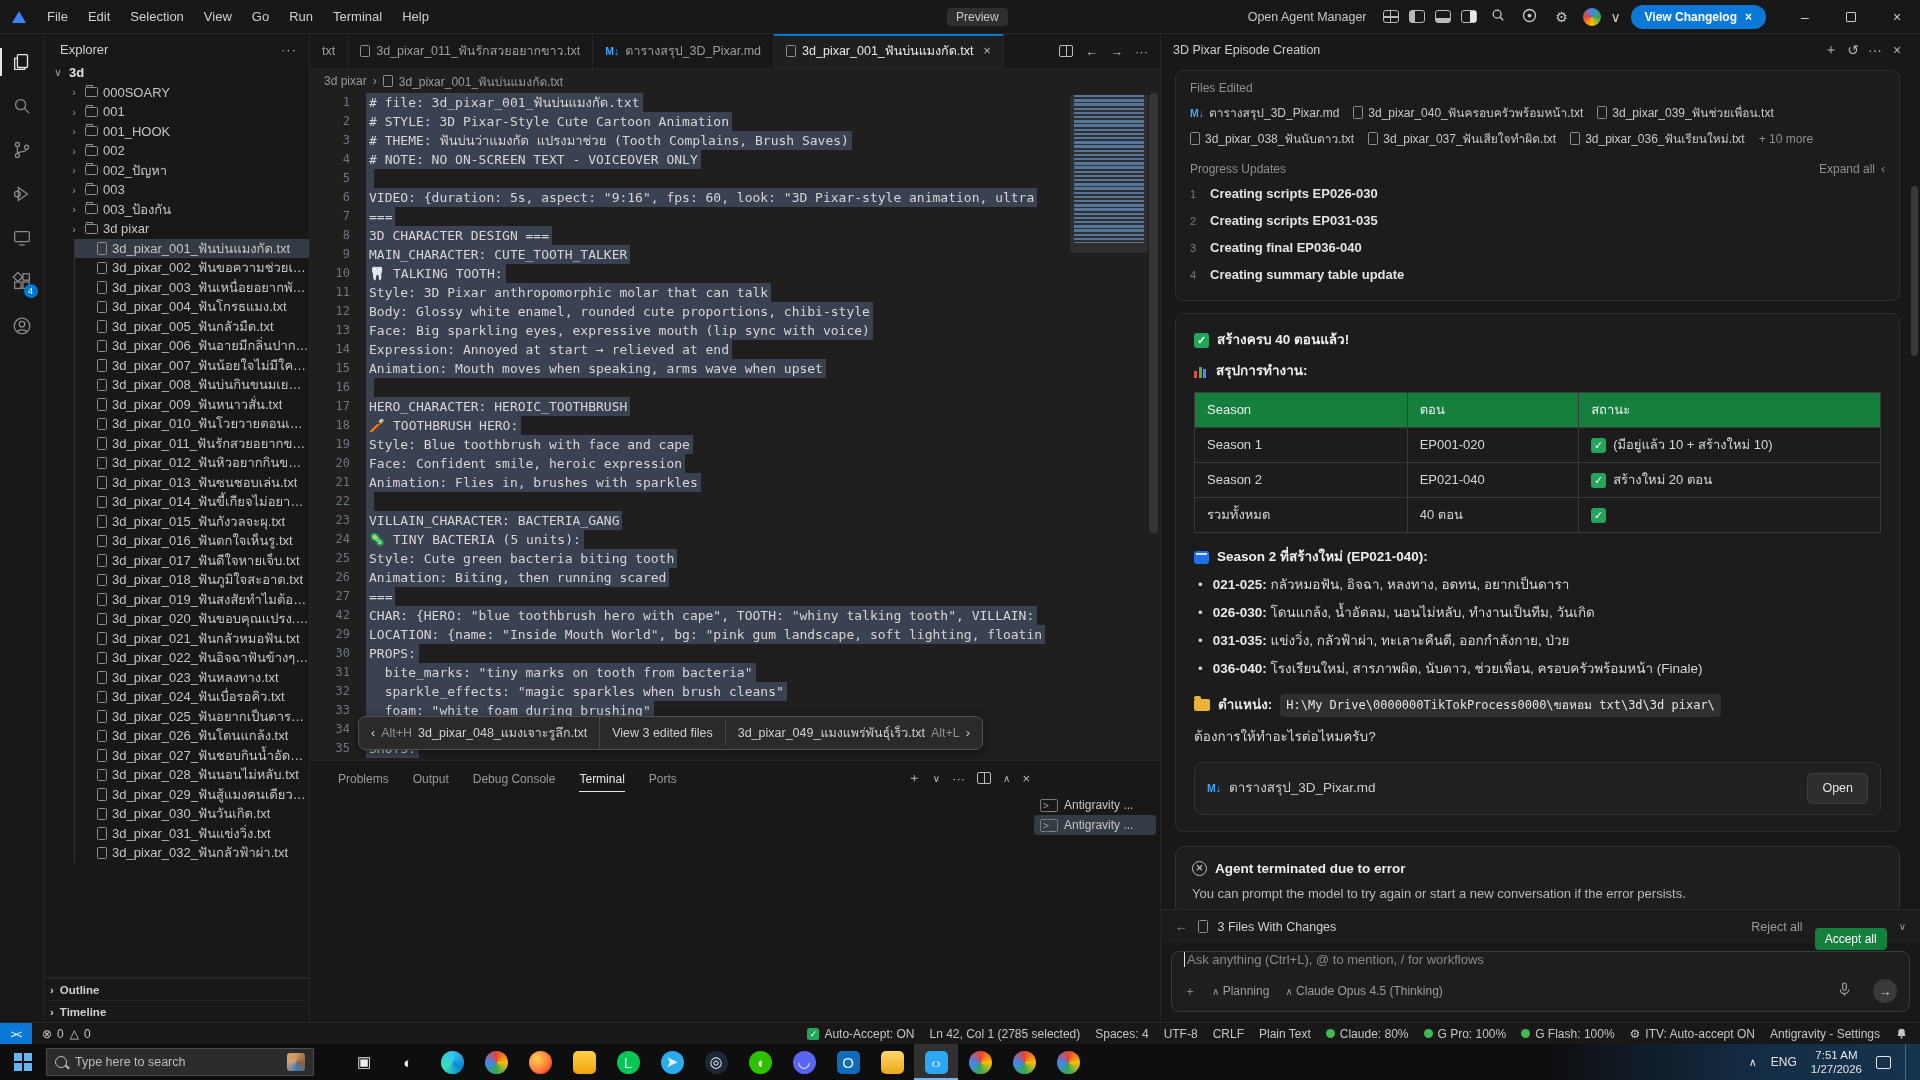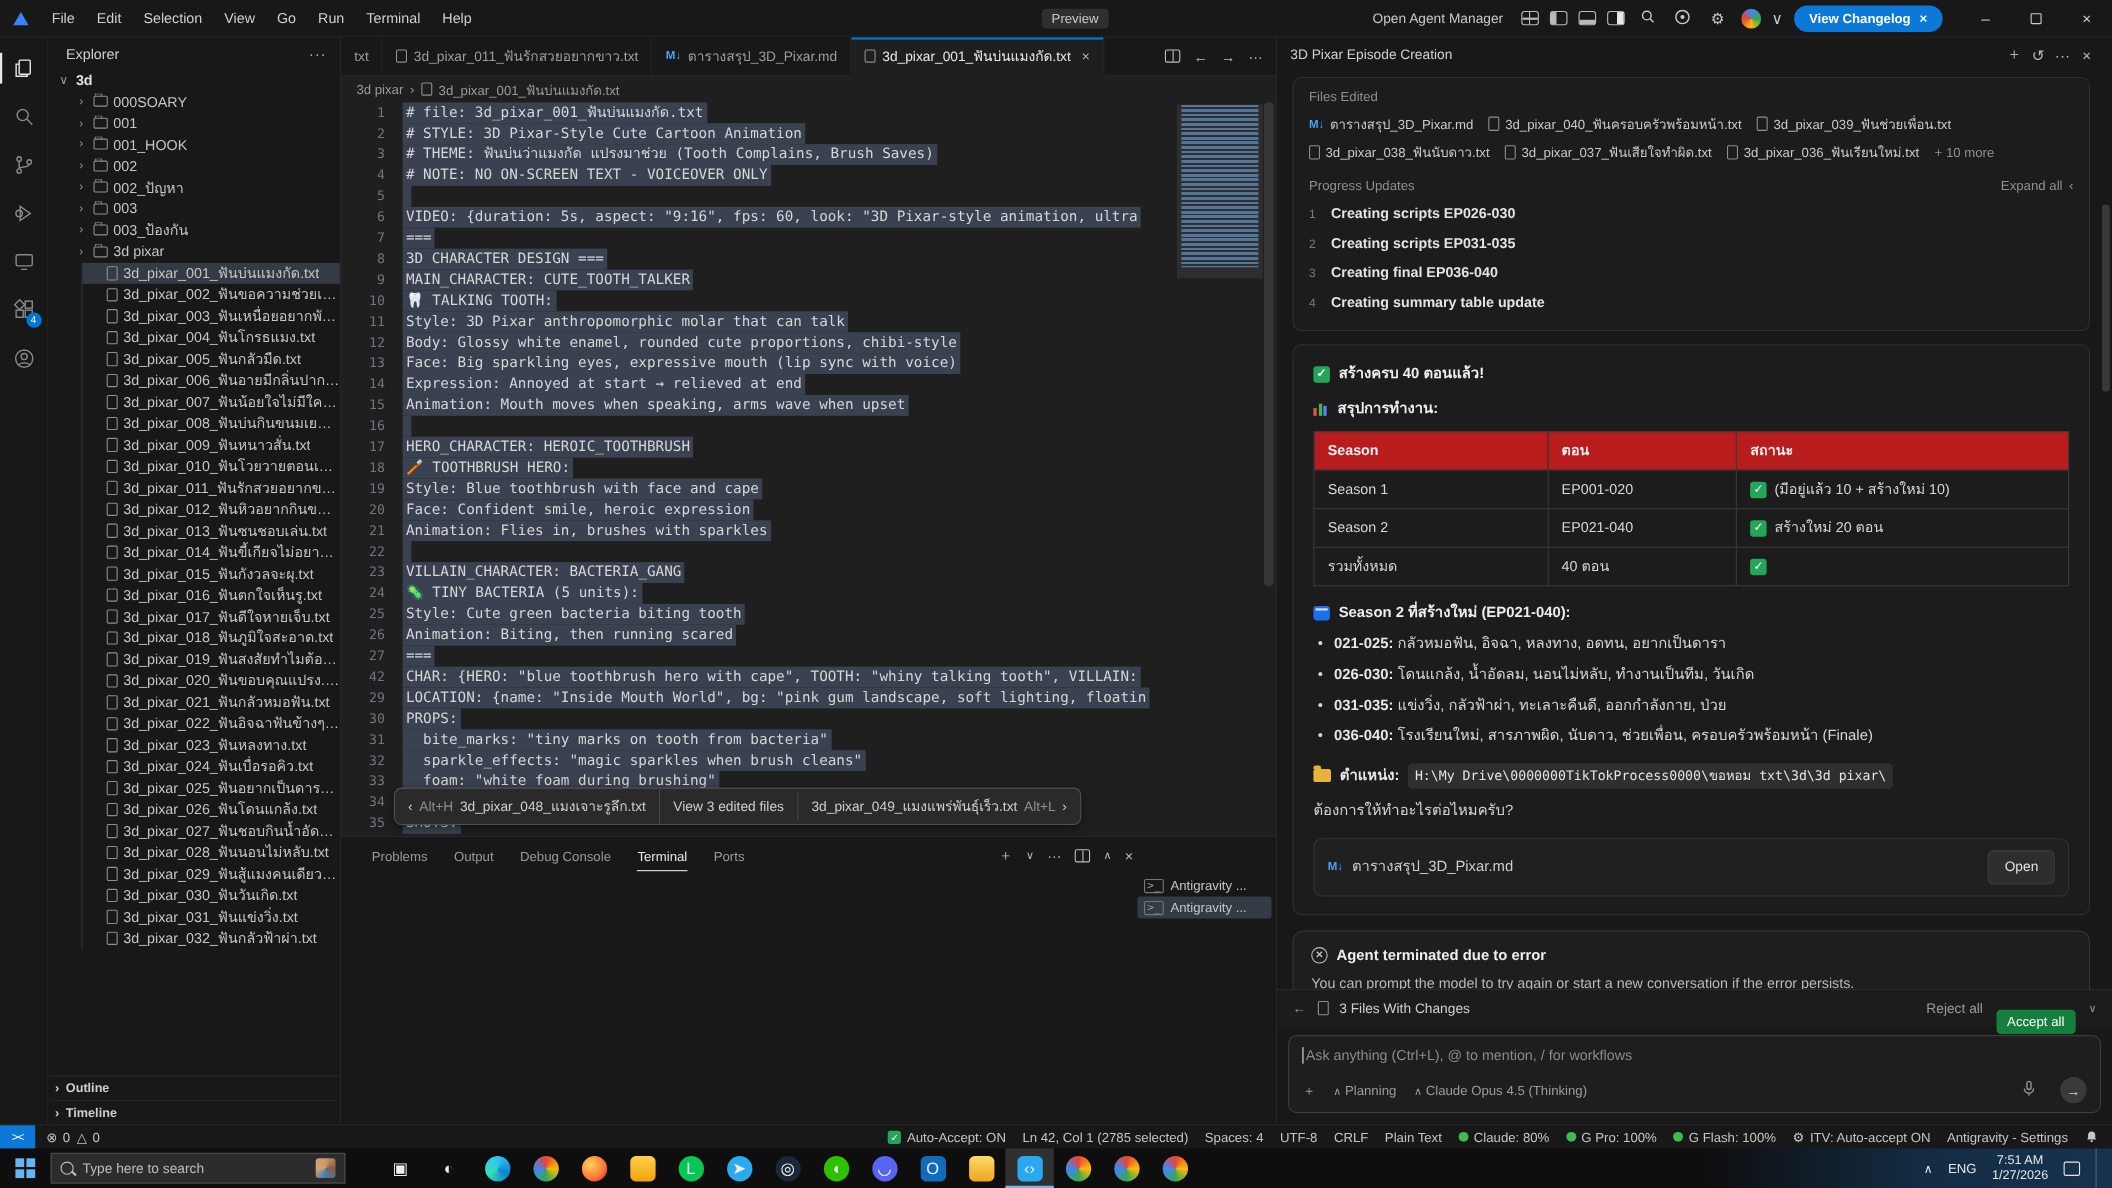--- a/index.html
+++ b/index.html
@@ -125,21 +125,21 @@
   .prog-num{color:#7b7b7b;font-size:11px;width:8px;}
   .prog-text{color:#e3e3e3;font-weight:bold;font-size:13px;}
   .msg-card{margin-top:12px;padding:16px 18px;font-size:13.5px;line-height:1.55;}
   .bold-line{display:flex;align-items:center;gap:8px;color:#eee;font-weight:bold;margin-bottom:10px;}
   .check{width:15px;height:15px;background:#23a55a;border-radius:3px;color:#fff;font-size:11px;
     display:inline-flex;align-items:center;justify-content:center;flex:0 0 15px;}
   .chart-ico{width:14px;height:14px;display:inline-flex;align-items:flex-end;gap:1.5px;flex:0 0 14px;}
   .chart-ico i{width:3px;background:#4caf50;display:block;}
   .ag-table{border-collapse:collapse;width:100%;margin:8px 0 14px 0;font-size:13px;}
   .ag-table th,.ag-table td{border:1px solid #3a3a3a;padding:7px 12px;text-align:left;}
-  .ag-table th{color:#efefef;font-weight:bold;background:#b91c1c;}
+  .ag-table th{color:#efefef;font-weight:normal;background:#15803d;}
   .ag-table td{color:#d6d6d6;}
   .cell-status{display:flex;align-items:center;gap:7px;}
   .clap{width:15px;height:13px;background:#1f6feb;border-radius:3px;position:relative;flex:0 0 15px;}
   .clap::before{content:"";position:absolute;top:2px;left:2px;right:2px;height:2px;background:#cfe3ff;}
   .bullets{margin:6px 0 4px 4px;padding:0;list-style:none;}
   .bullets li{display:flex;gap:10px;margin:7px 0;color:#d6d6d6;}
   .bullets .dot{color:#d6d6d6;}
   .b-range{font-weight:bold;color:#e8e8e8;white-space:nowrap;}
   .loc-row{display:flex;align-items:center;gap:8px;margin-top:14px;flex-wrap:nowrap;}
   .ico-folder-y{width:16px;height:12px;background:#e8b339;border-radius:2px;position:relative;flex:0 0 16px;}
@@ -154,21 +154,21 @@
   .error-card{margin-top:14px;padding:14px 16px;background:#1e1e1e;border:1px solid #343434;border-radius:10px;position:relative;z-index:2;}
   .err-title{display:flex;align-items:center;gap:8px;color:#ededed;font-weight:bold;font-size:13.5px;}
   .err-ico{width:15px;height:15px;border:1.4px solid #bdbdbd;border-radius:50%;color:#bdbdbd;font-size:9px;
     display:inline-flex;align-items:center;justify-content:center;}
   .err-body{color:#b9b9b9;margin-top:10px;font-size:13px;}
   .changes-bar{display:flex;align-items:center;gap:10px;height:34px;border-top:1px solid #2b2b2b;
     padding:0 14px;color:#cfcfcf;font-size:12.5px;background:#1c1c1c;}
   .changes-bar .right{margin-left:auto;display:flex;align-items:center;gap:12px;}
   .reject{color:#9a9a9a;}
   .accept{background:#15803d;color:#fff;font-weight:normal;border-radius:4px;padding:4px 10px;font-size:12px;margin-top:25px;}
-  .ag-input{margin:8px 10px 10px 10px;border:1px solid #3c3c3c;border-radius:8px;background:#1e1e1e;padding:10px 12px 8px 12px;}
+  .ag-input{margin:8px 10px 10px 10px;border:1px solid #3c3c3c;border-radius:8px;background:#1e1e1e;padding:0 12px 8px 12px;}
   .ph-row{display:flex;align-items:center;color:#8a8a8a;font-size:13px;}
   .caret{width:1px;height:15px;background:#e8e8e8;margin-right:2px;}
   .input-tools{display:flex;align-items:center;gap:16px;margin-top:12px;color:#9c9c9c;font-size:12px;}
   .send{margin-left:6px;width:24px;height:24px;border-radius:50%;background:#3a3a3a;color:#cfcfcf;
     display:flex;align-items:center;justify-content:center;font-size:13px;}
   .mic{margin-left:auto;}
   .ag-vscroll{position:absolute;top:120px;right:2px;width:7px;height:170px;background:rgba(121,121,121,.35);border-radius:3px;}
 
   
   .statusbar{position:absolute;left:0;right:0;bottom:36px;height:22px;background:#181818;border-top:1px solid #262626;

